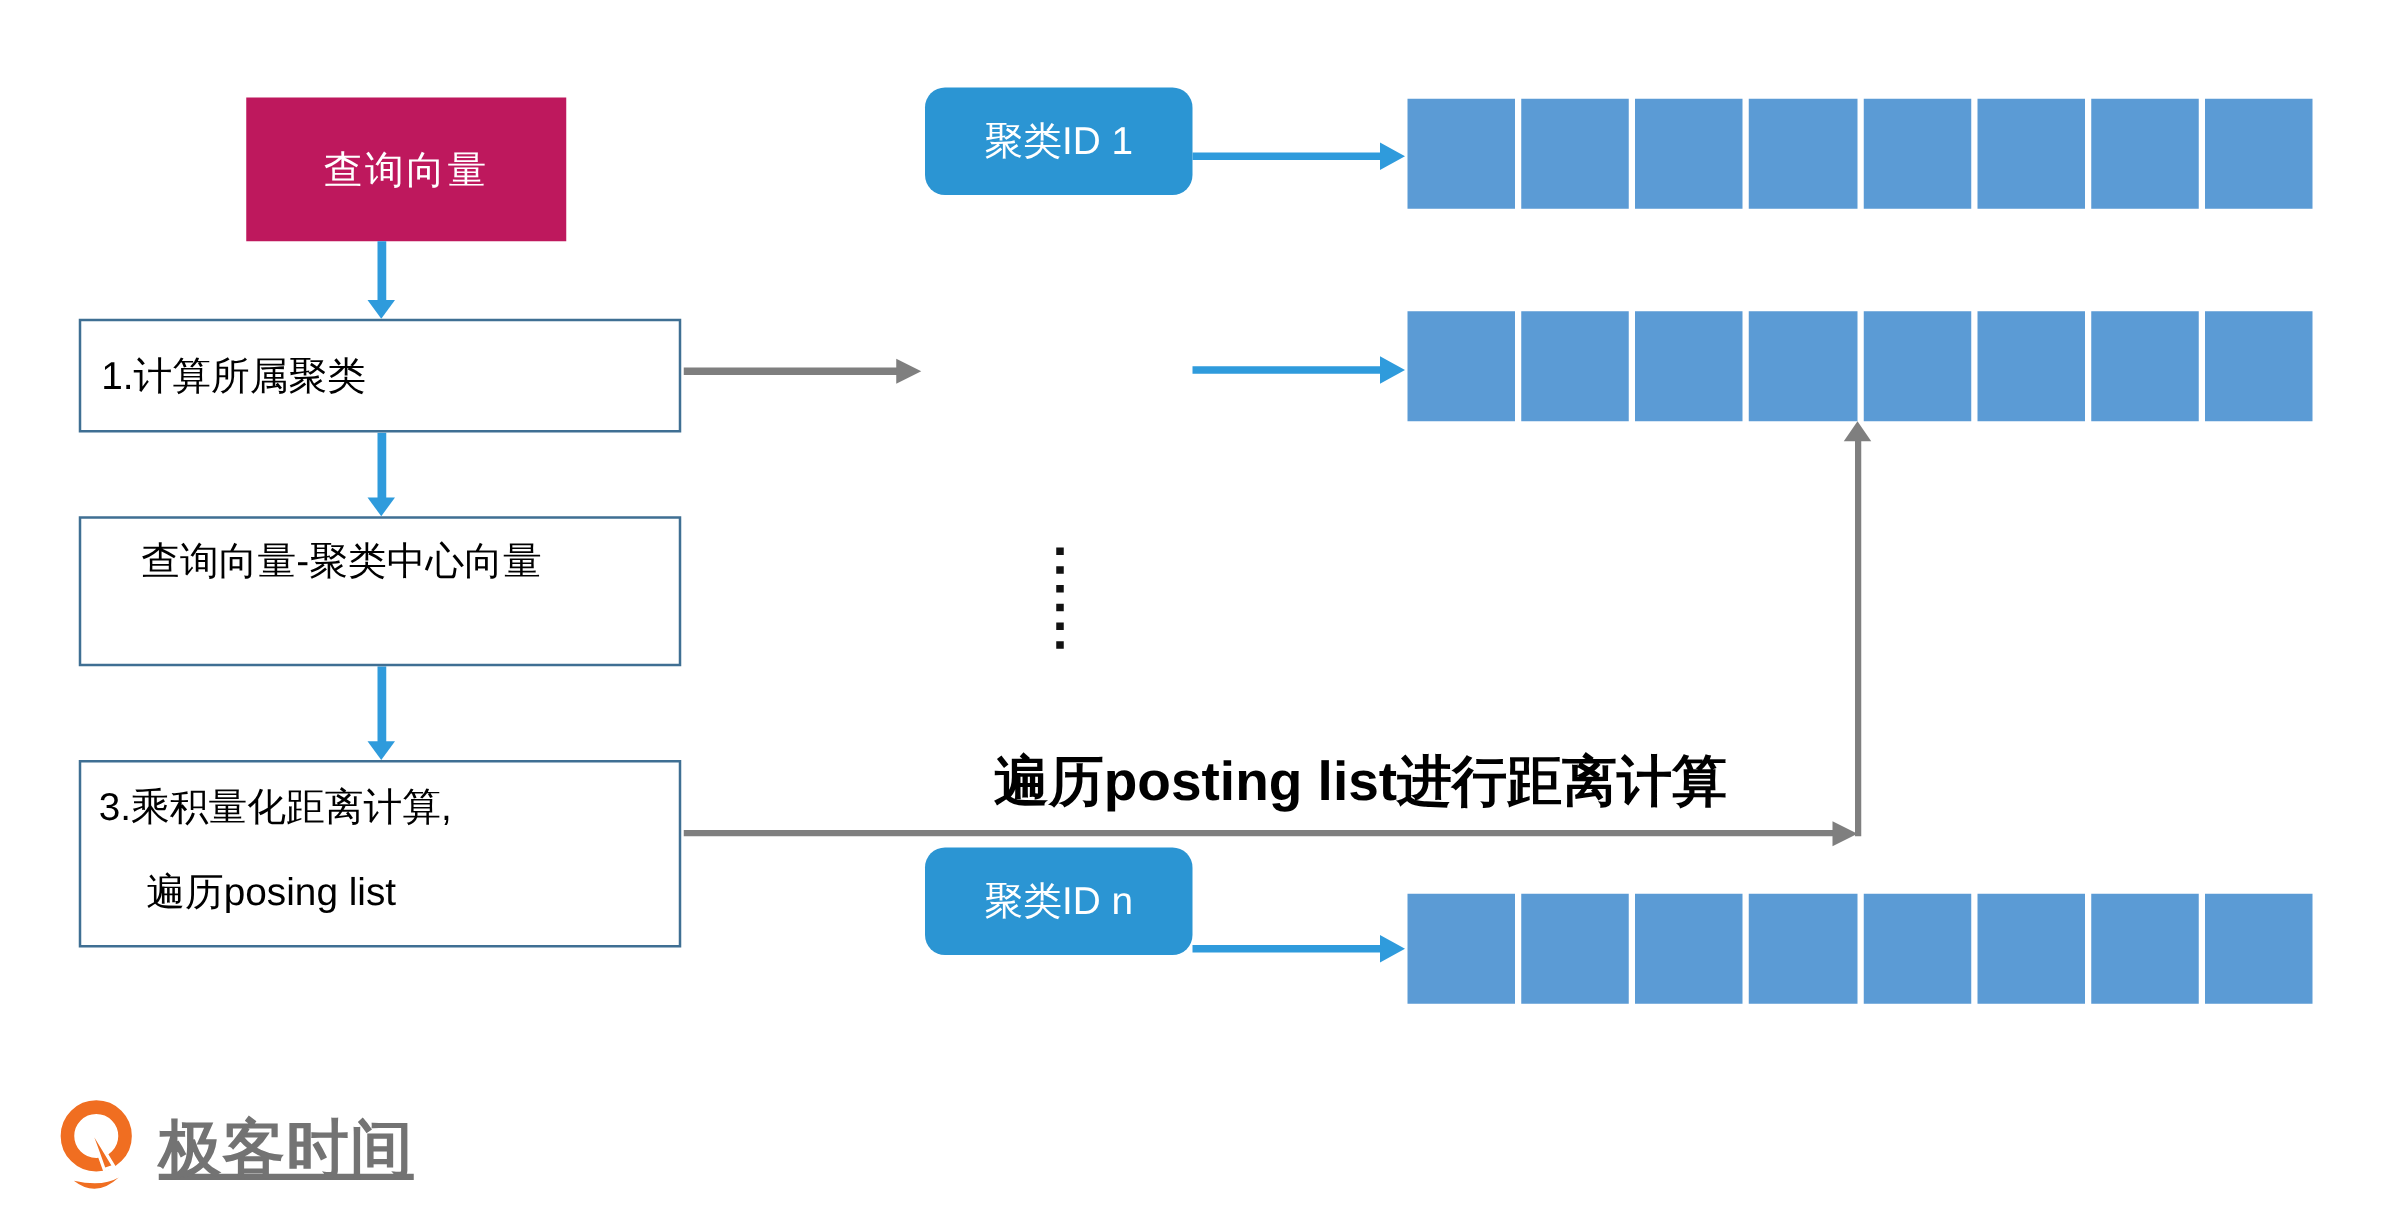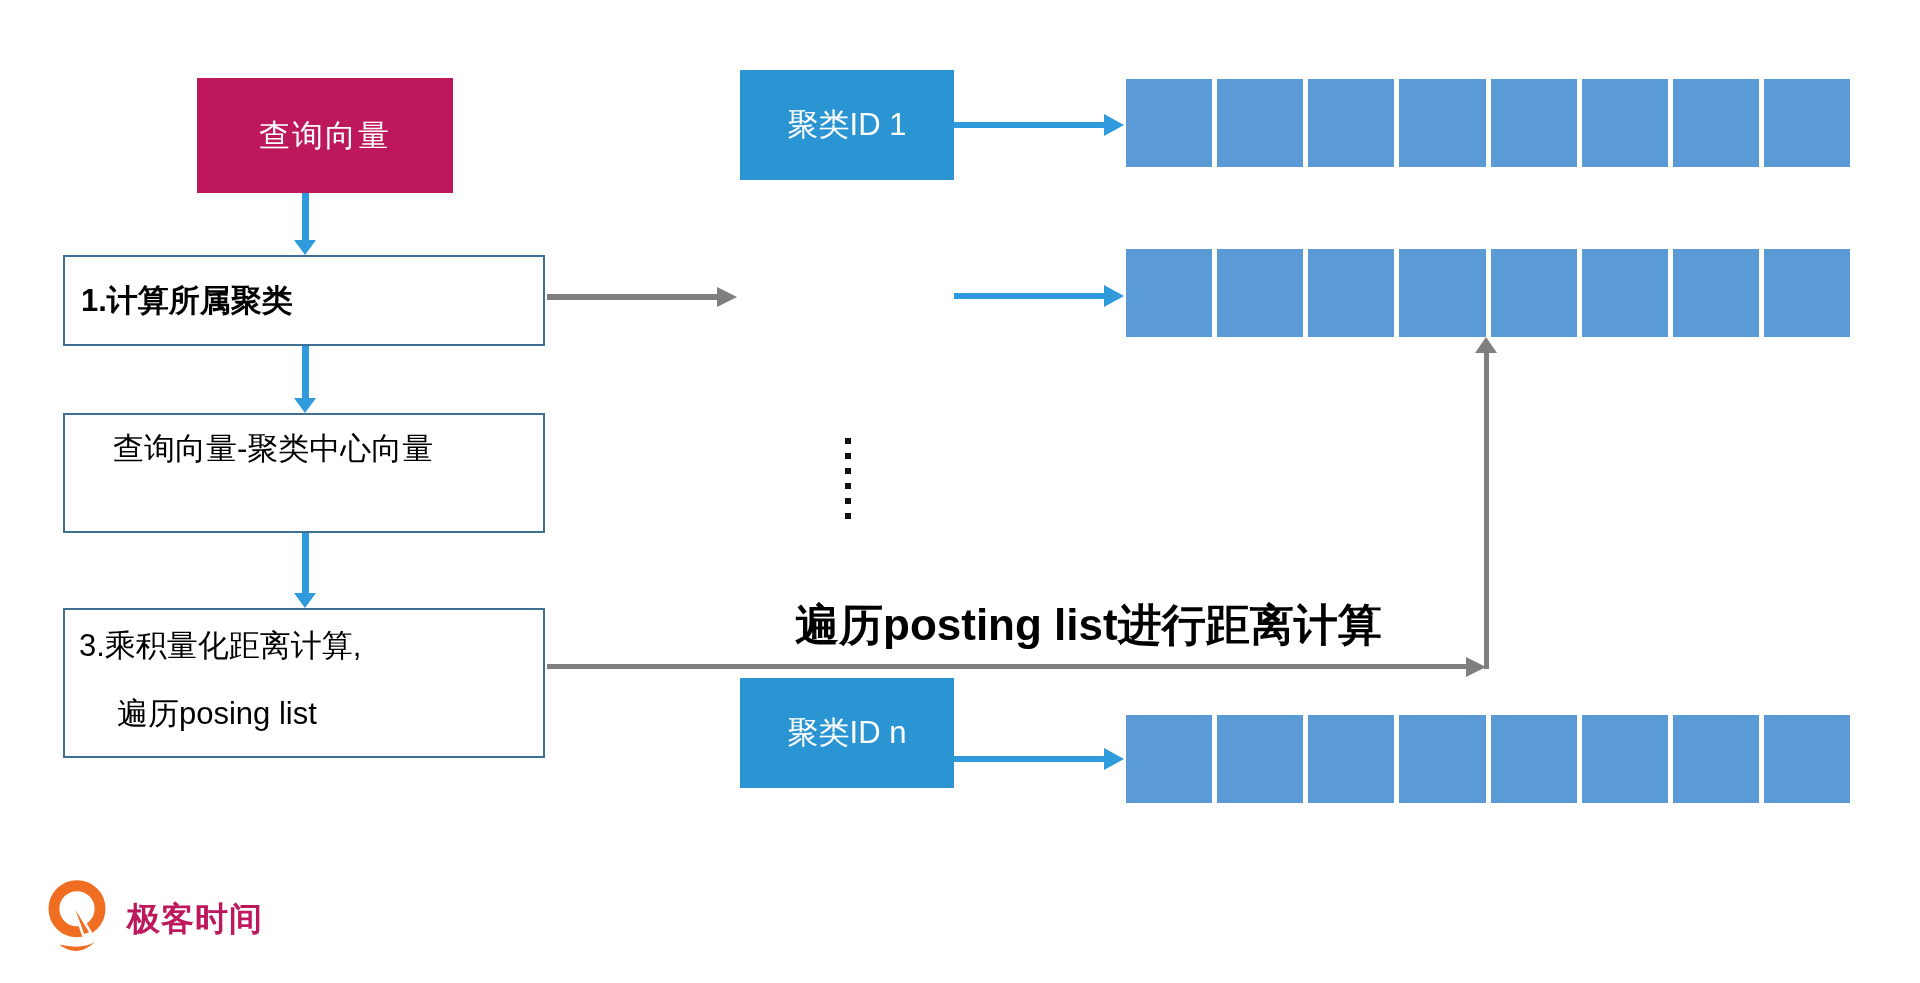--- a/index.html
+++ b/index.html
@@ -15,31 +15,31 @@
     display:flex;align-items:center;justify-content:center;
     color:#ffffff;font-size:31px;letter-spacing:2px;
   }
 
   
   .step-box{
     left:63px;width:482px;background:#ffffff;border:2px solid #3F6F93;
     box-sizing:border-box;color:#000000;font-size:31px;
   }
   .step-box .line{white-space:pre;line-height:48px;}
-  #step1{top:255px;height:91px;display:flex;align-items:center;padding-left:16px;font-weight:bold;}
+  #step1{top:255px;height:91px;display:flex;align-items:center;padding-left:16px;}
   #step2{top:413px;height:120px;padding:10px 0 0 16px;}
   #step3{top:608px;height:150px;padding:12px 0 0 14px;}
   .indent2{padding-left:32px;}
   .indent3{padding-left:38px;margin-top:20px;}
 
   
   .cluster-box{
-    left:740px;width:214px;height:110px;background:#2B95D3;
+    left:740px;width:214px;height:86px;background:#2B95D3;
     display:flex;align-items:center;justify-content:center;
-    color:#ffffff;font-size:31px;
+    color:#ffffff;font-size:31px;border-radius:16px;
   }
   #cluster-1{top:70px;}
   #cluster-2{top:241px;}
   #cluster-n{top:678px;}
 
   
   .posting-row{left:1126px;width:724px;height:88px;display:flex;gap:5px;}
   .posting-row .cell{flex:1 1 0;background:#5B9BD5;}
   #row-1{top:79px;}
   #row-2{top:249px;}
@@ -61,21 +61,21 @@
   .dots{left:845px;top:438px;display:flex;flex-direction:column;gap:9px;}
   .dots .dot{width:6px;height:6px;background:#111111;}
 
   
   .annotation{
     left:795px;top:596px;font-size:44px;font-weight:700;color:#000000;white-space:nowrap;
   }
 
   
   .logo{left:45px;top:878px;display:flex;align-items:center;gap:18px;}
-  .logo-text{color:#be185d;font-size:33px;font-weight:600;letter-spacing:1px;}
+  .logo-text{color:#737373;font-size:50px;font-weight:600;letter-spacing:1px;text-decoration:underline;}
 </style>
 </head>
 <body>
 
 <div id="canvas">
 
   <div class="abs query-box">
     <span>查询向量</span>
   </div>
 

